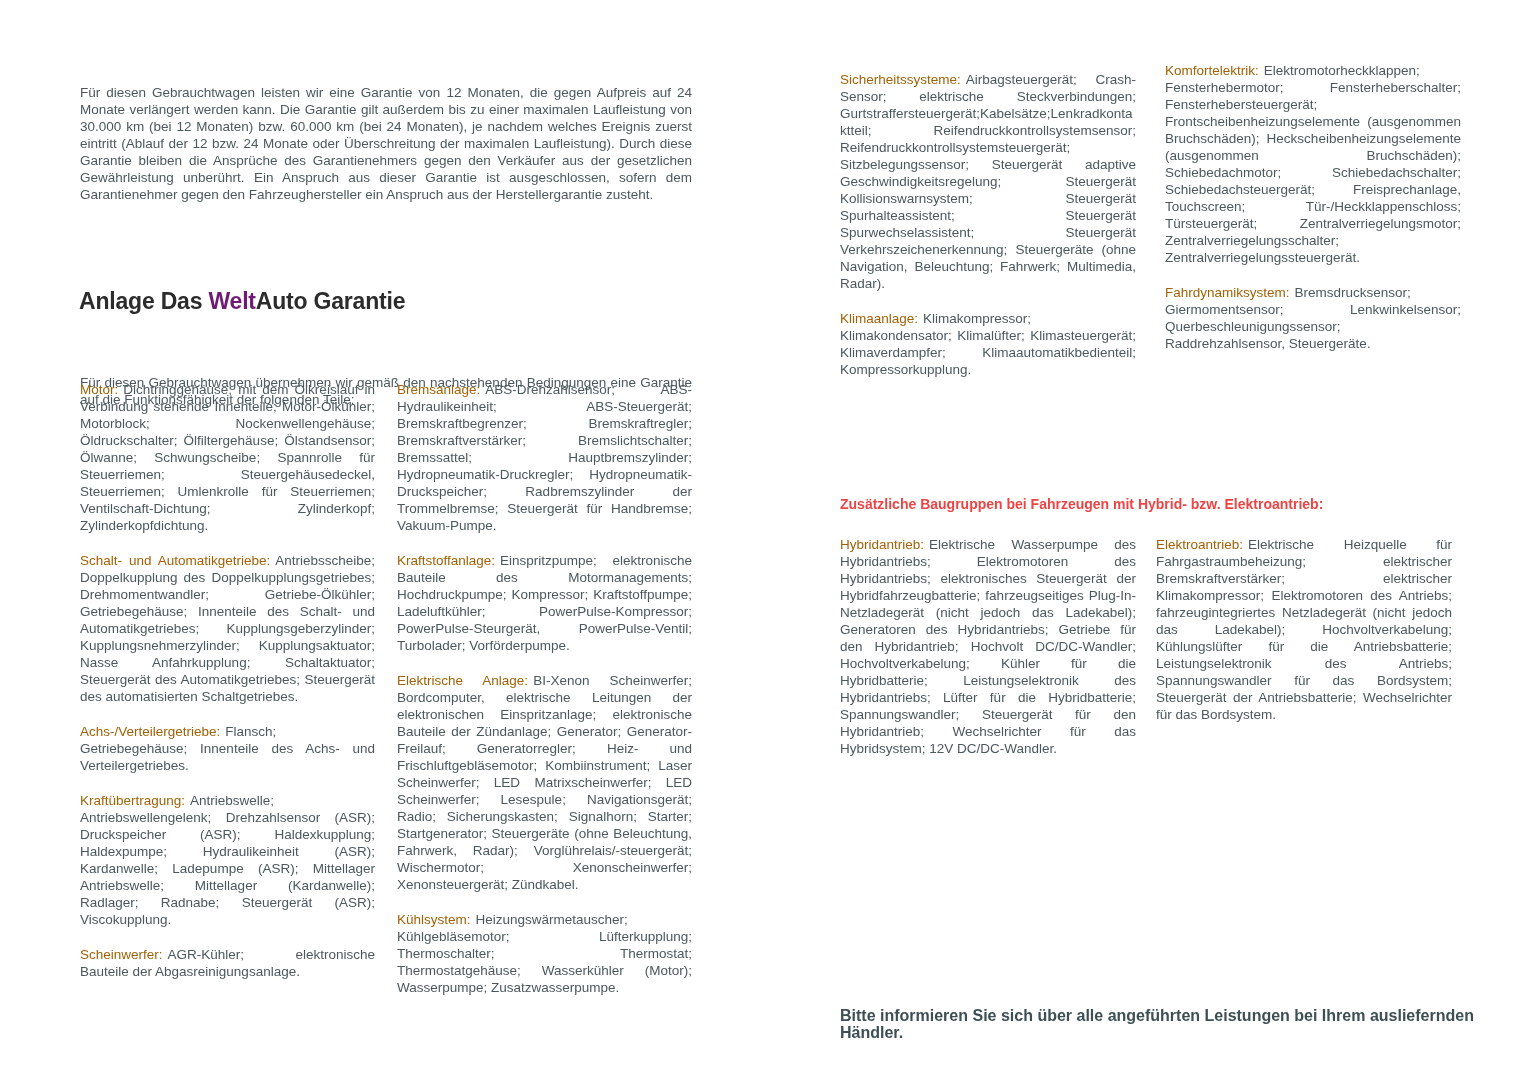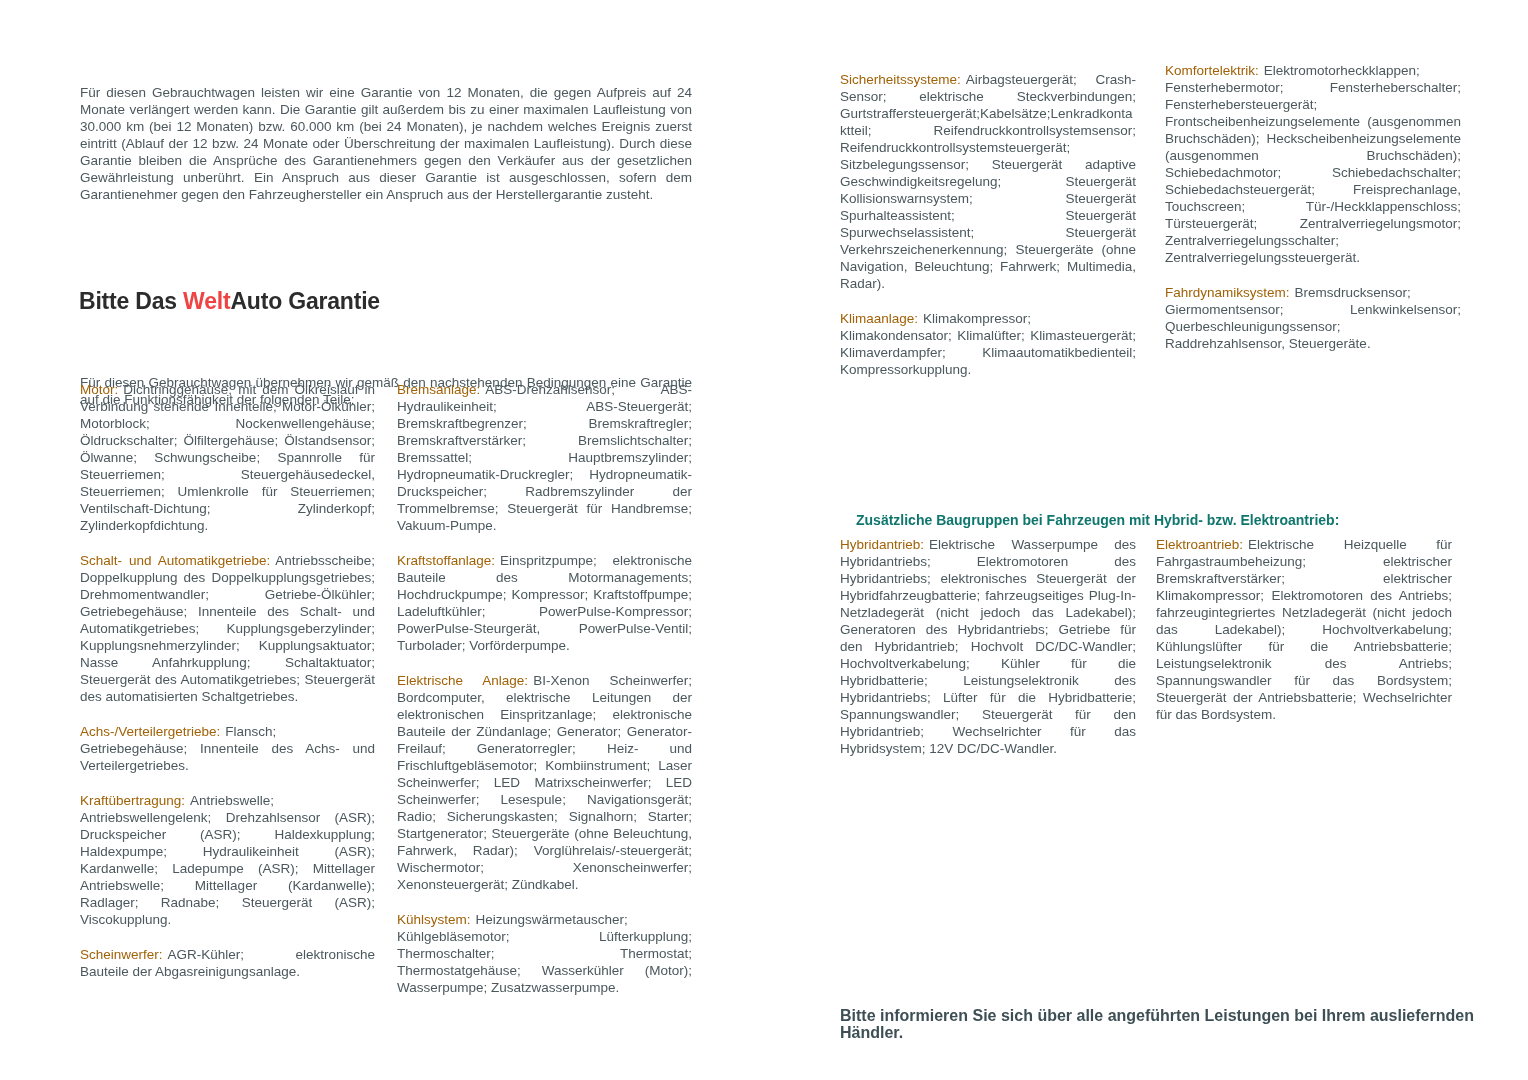--- a/index.html
+++ b/index.html
@@ -16,43 +16,43 @@
     overflow-wrap: anywhere;
     color: #4b585d;
   }
   .sec { margin: 0 0 18px 0; }
   .sec:last-child { margin-bottom: 0; }
   .lead { font-weight: 400; color: #a16207; padding-right: 5px; }
   #intro       { left: 80px;  top: 70px;  width: 612px; }
   #main-title  { left: 79px;  top: 288px; margin: 0;
                  font-size: 23px; line-height: 26px; font-weight: 700;
                  color: #2c2c2c; letter-spacing: -0.2px; }
-  #main-title .accent { color: #ef4444; }
+  #main-title .accent { color: #701a75; }
   #sub-intro   { left: 80px;  top: 330px; width: 612px; margin-top: 44px; }
   #col1        { left: 80px;  top: 381px; width: 295px; }
   #col2        { left: 397px; top: 381px; width: 295px; }
   #col3        { left: 840px; top: 71px;  width: 296px; }
   #col4        { left: 1156px;top: 62px;  width: 296px; margin-left: 9px; }
   #hybrid-heading { left: 840px; top: 496px; width: 640px;
                  font-size: 14px; line-height: 17px; font-weight: 700;
-                 color: #0f766e; margin: 16px; }
+                 color: #ef4444; margin: 0; }
   #col3b       { left: 840px; top: 536px; width: 296px; }
   #col4b       { left: 1156px;top: 536px; width: 296px; }
   #footer-note { left: 840px; top: 1007px; width: 640px;
                  font-size: 16px; line-height: 17px; font-weight: 700;
                  color: #3d4f55; margin: 0; }
 </style>
 </head>
 <body>
 
 <div>
 
   <p id="intro" class="abs txt">Für diesen Gebrauchtwagen leisten wir eine Garantie von 12 Monaten, die gegen Aufpreis auf 24 Monate verlängert werden kann. Die Garantie gilt außerdem bis zu einer maximalen Laufleistung von 30.000 km (bei 12 Monaten) bzw. 60.000 km (bei 24 Monaten), je nachdem welches Ereignis zuerst eintritt (Ablauf der 12 bzw. 24 Monate oder Überschreitung der maximalen Laufleistung). Durch diese Garantie bleiben die Ansprüche des Garantienehmers gegen den Verkäufer aus der gesetzlichen Gewährleistung unberührt. Ein Anspruch aus dieser Garantie ist ausgeschlossen, sofern dem Garantienehmer gegen den Fahrzeughersteller ein Anspruch aus der Herstellergarantie zusteht.</p>
 
-  <h1 id="main-title" class="abs"><span>Bitte Das </span><span class="accent">Welt</span><span>Auto Garantie</span></h1>
+  <h1 id="main-title" class="abs"><span>Anlage Das </span><span class="accent">Welt</span><span>Auto Garantie</span></h1>
 
   <p id="sub-intro" class="abs txt">Für diesen Gebrauchtwagen übernehmen wir gemäß den nachstehenden Bedingungen eine Garantie auf die Funktionsfähigkeit der folgenden Teile:</p>
 
   <div id="col1" class="abs txt">
     <p class="sec"><strong class="lead">Motor:</strong><span>Dichtringgehäuse; mit dem Ölkreislauf in Verbindung stehende Innenteile; Motor-Ölkühler; Motorblock; Nockenwellengehäuse; Öldruckschalter; Ölfiltergehäuse; Ölstandsensor; Ölwanne; Schwungscheibe; Spannrolle für Steuerriemen; Steuergehäusedeckel, Steuerriemen; Umlenkrolle für Steuerriemen; Ventilschaft-Dichtung; Zylinderkopf; Zylinderkopfdichtung.</span></p>
     <p class="sec"><strong class="lead">Schalt- und Automatikgetriebe:</strong><span>Antriebsscheibe; Doppelkupplung des Doppelkupplungsgetriebes; Drehmomentwandler; Getriebe-Ölkühler; Getriebegehäuse; Innenteile des Schalt- und Automatikgetriebes; Kupplungsgeberzylinder; Kupplungsnehmerzylinder; Kupplungsaktuator; Nasse Anfahrkupplung; Schaltaktuator; Steuergerät des Automatikgetriebes; Steuergerät des automatisierten Schaltgetriebes.</span></p>
     <p class="sec"><strong class="lead">Achs-/Verteilergetriebe:</strong><span>Flansch; Getriebegehäuse; Innenteile des Achs- und Verteilergetriebes.</span></p>
     <p class="sec"><strong class="lead">Kraftübertragung:</strong><span>Antriebswelle; Antriebswellengelenk; Drehzahlsensor (ASR); Druckspeicher (ASR); Haldexkupplung; Haldexpumpe; Hydraulikeinheit (ASR); Kardanwelle; Ladepumpe (ASR); Mittellager Antriebswelle; Mittellager (Kardanwelle); Radlager; Radnabe; Steuergerät (ASR); Viscokupplung.</span></p>
     <p class="sec"><strong class="lead">Scheinwerfer:</strong><span>AGR-Kühler; elektronische Bauteile der Abgasreinigungsanlage.</span></p>
   </div>

